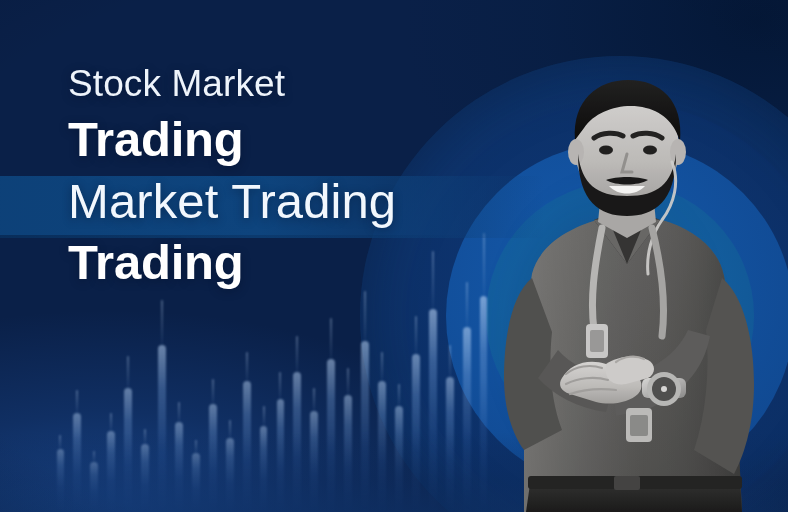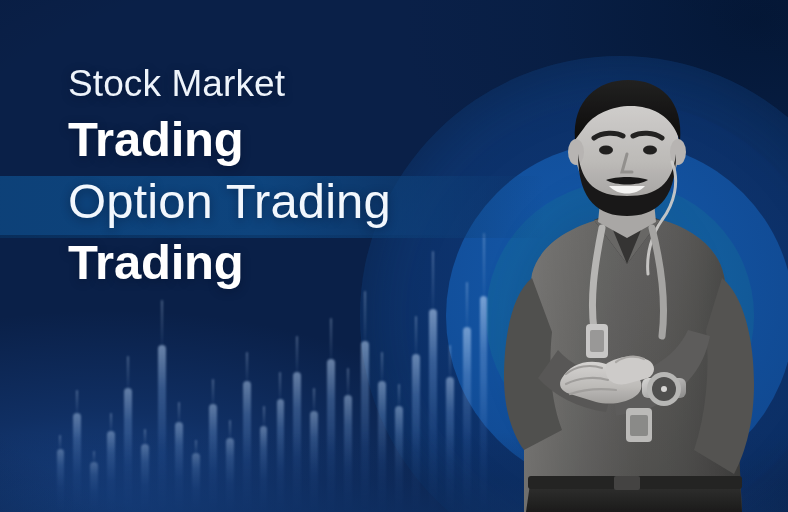--- a/index.html
+++ b/index.html
@@ -192,21 +192,21 @@
     </div>
   <div class="chart-fade"></div>
 
   <div class="band-top"></div>
   <div class="band"></div>
   <div class="band-bot"></div>
 
   <div class="headline">
     <span class="line l-eyebrow">Stock Market</span>
     <span class="line l-bold">Trading</span>
-    <span class="line l-light l-opt">Option Trading</span>
+    <span class="line l-light l-opt">Market Trading</span>
     <span class="line l-bold l-course">Trading</span>
   </div>
 
   <div class="person-shadow"></div>
 
   <div class="person">
     <svg viewBox="0 0 322 434" xmlns="http://www.w3.org/2000/svg">
       <defs>
         <linearGradient id="shirt" x1="0" y1="0" x2="1" y2="1">
           <stop offset="0%" stop-color="#6e6a60"></stop>

